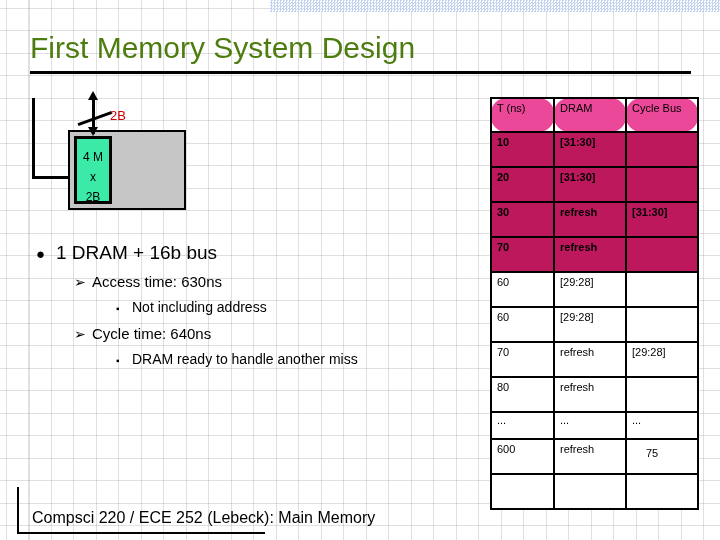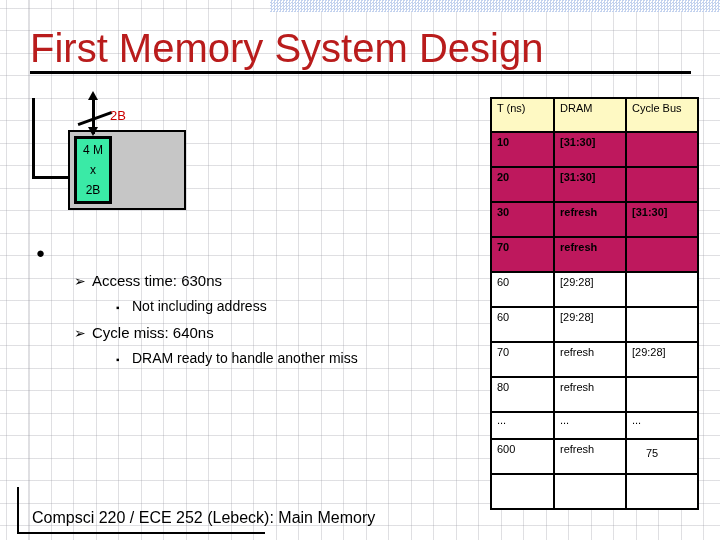--- a/index.html
+++ b/index.html
@@ -43,23 +43,23 @@
     background-image:
       repeating-conic-gradient(#c3d2ee 0% 25%, #ffffff 0% 50%);
     background-size: 3px 3px;
   }
 
   
   #title {
     position: absolute;
     left: 30px; top: 30px;
     width: 660px;
-    font-size: 40px;
+    font-size: 30px;
     line-height: 36px;
-    color: #b91c1c;
+    color: #4d7c0f;
     white-space: nowrap;
     letter-spacing: 0px;
   }
   #title-rule {
     position: absolute;
     left: 30px; top: 71px;
     width: 661px; height: 3px;
     background: #000000;
   }
 
@@ -83,21 +83,21 @@
     position: absolute;
     left: 74px; top: 46px;
     width: 38px; height: 68px;
     background: #3aeaa6;
     border: 3px solid #000000;
     box-sizing: border-box;
     font-size: 12px;
     line-height: 20px;
     text-align: center;
     color: #000000;
-    padding-top: 1px;
+    padding-top: 8px;
   }
   .chip-array div { white-space: nowrap; }
 
   
   .v-arrow-line {
     position: absolute;
     left: 92px; top: 8px;
     width: 3px; height: 36px;
     background: #000000;
   }
@@ -217,21 +217,22 @@
     padding: 3px 5px 3px 5px;
     vertical-align: top;
     height: 35px;
     box-sizing: border-box;
     overflow: hidden;
     white-space: nowrap;
   }
   #trace-table tr.hdr td {
     height: 34px;
     font-size: 11px;
-    background: #fef9c3;
+    background: #ec4899;
+    border-radius: 15px;
   }
   #trace-table tr.tan td {
     background: #be185d;
     font-weight: bold;
   }
   #trace-table tr.short td { height: 27px; padding-top: 1px; }
   #trace-table col.c0 { width: 63px; }
   #trace-table col.c1 { width: 72px; }
   #trace-table col.c2 { width: 72px; }
   .cell-low { display: block; margin-top: 4px; margin-left: 14px; }
@@ -264,32 +265,33 @@
     <div class="chip-array">
       <div>4 M</div>
       <div>x</div>
       <div>2B</div>
     </div>
   </div>
 
   <div id="bullets">
     <div class="b1">
       <span class="mk">●</span>
+      <span>1 DRAM + 16b bus</span>
     </div>
     <div class="b2">
       <span class="mk">➢</span>
       <span>Access time: 630ns</span>
     </div>
     <div class="b3">
       <span class="mk">▪</span>
       <span>Not including address</span>
     </div>
     <div class="b2">
       <span class="mk">➢</span>
-      <span>Cycle miss: 640ns</span>
+      <span>Cycle time: 640ns</span>
     </div>
     <div class="b3">
       <span class="mk">▪</span>
       <span>DRAM ready to handle another miss</span>
     </div>
   </div>
 
   <div id="footer-rule-left"></div>
   <div id="footer-rule"></div>
   <div id="footer">Compsci 220 / ECE 252 (Lebeck): Main Memory</div>

